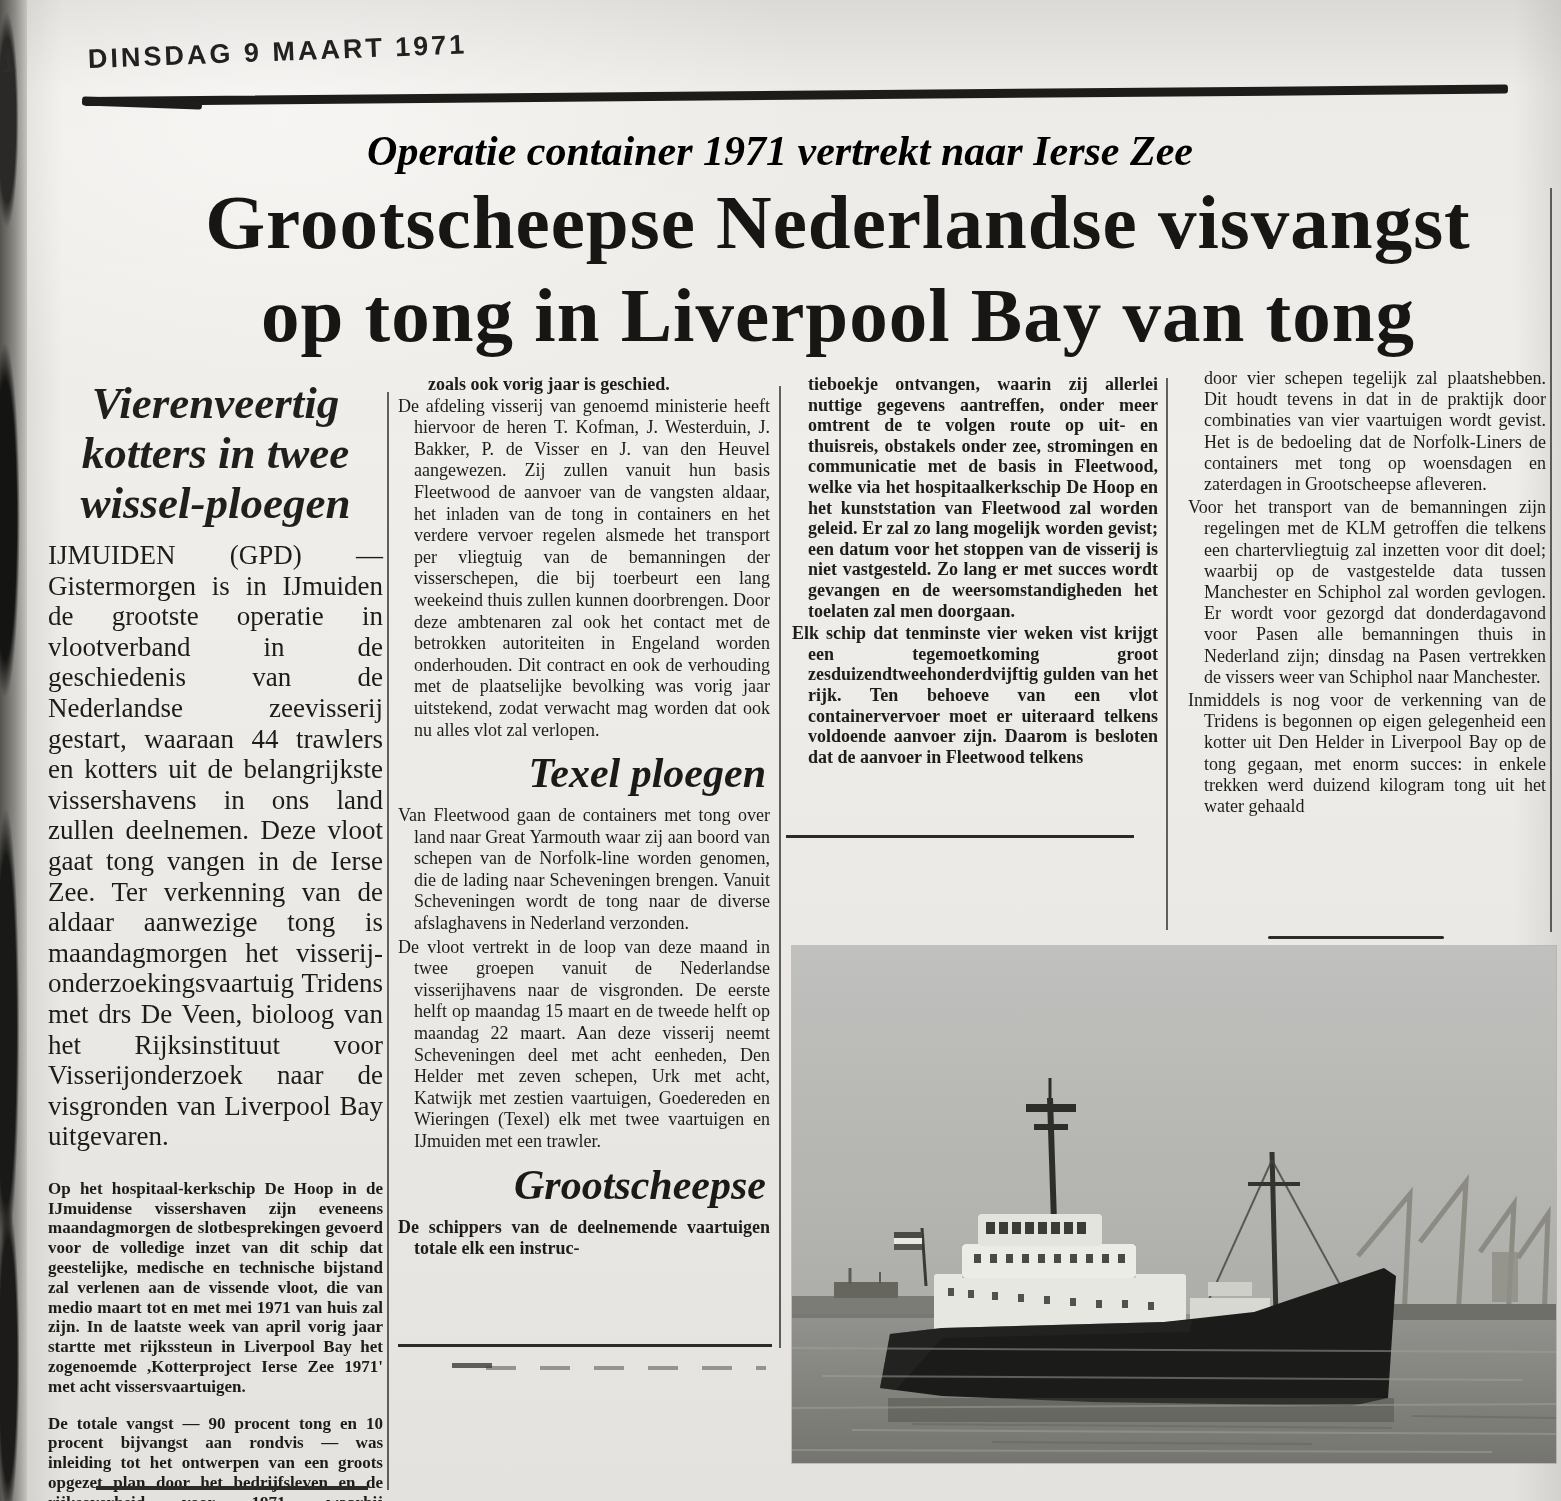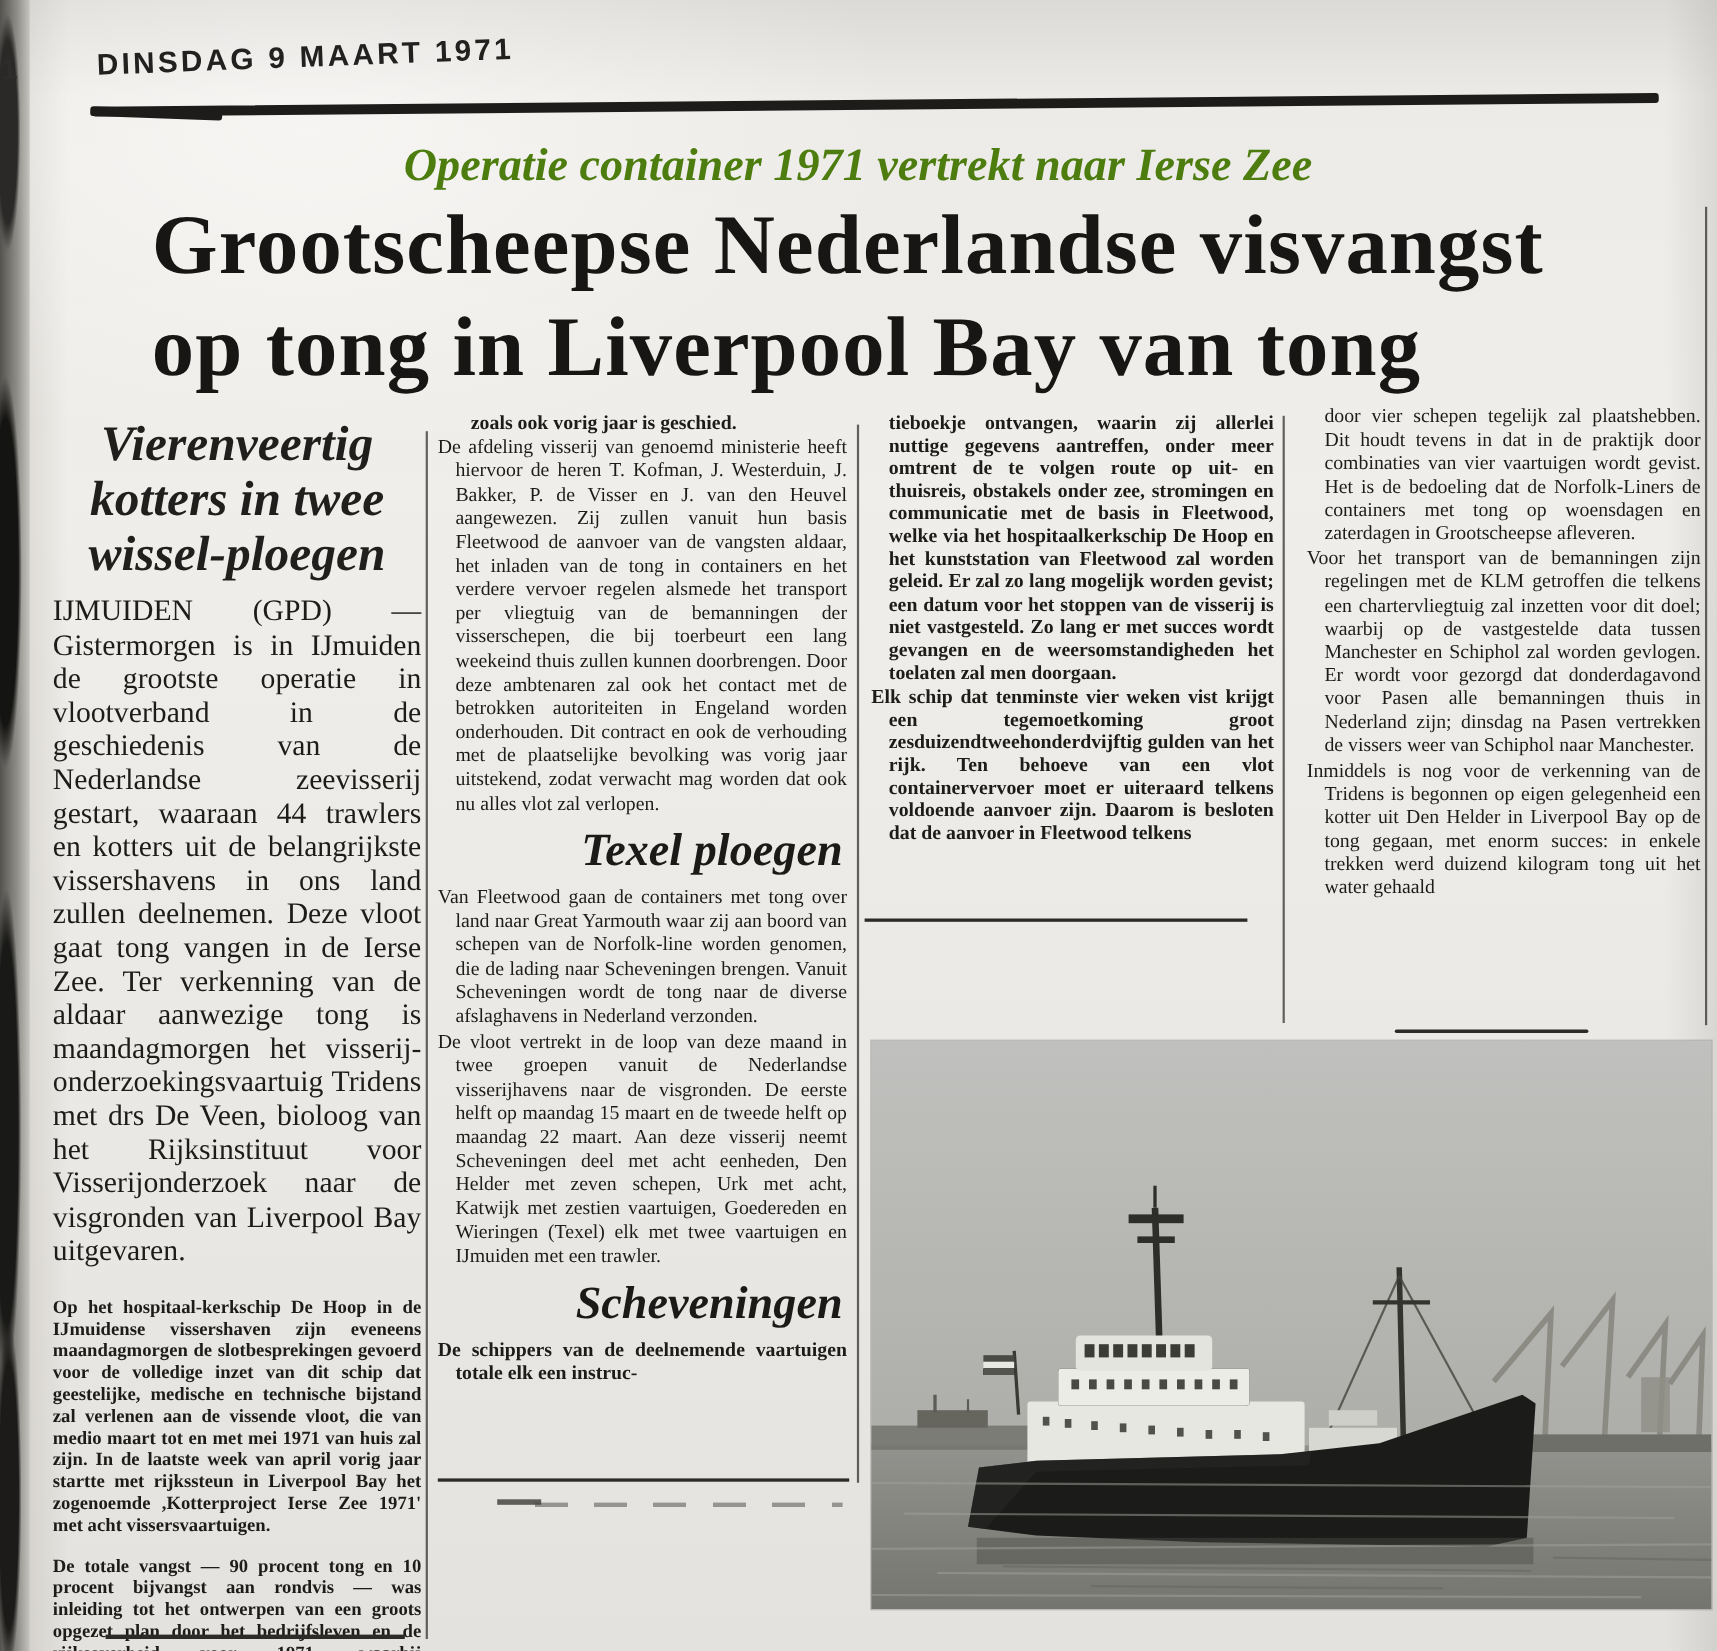--- a/index.html
+++ b/index.html
@@ -49,26 +49,26 @@
     background:#1d1c1a;border-radius:3px;
     transform:rotate(-0.5deg);transform-origin:left center;
   }
   .masthead-rule:before{
     content:"";position:absolute;left:-2px;top:2px;width:120px;height:9px;
     background:#1d1c1a;transform:rotate(2.5deg);border-radius:3px;
   }
   .kicker{
     position:absolute;left:300px;top:126px;width:960px;
     font-style:italic;font-weight:700;font-size:42px;line-height:50px;
-    text-align:center;color:#4d7c0f;white-space:nowrap;
+    text-align:center;color:#000000;white-space:nowrap;
   }
   .headline{
     position:absolute;left:138px;top:176px;width:1400px;
     font-weight:700;font-size:77px;line-height:93px;
-    letter-spacing:1px;color:#171614;white-space:nowrap;
+    letter-spacing:1px;color:#171614;white-space:nowrap;text-align:center;
   }
   
   .col{position:absolute;text-align:justify;}
   .col1{left:48px;top:378px;width:335px;}
   .col2{left:398px;top:374px;width:372px;font-size:18px;line-height:21.6px;}
   .col3{left:792px;top:374px;width:366px;font-size:18px;line-height:20.6px;}
   .col4{left:1188px;top:368px;width:358px;font-size:18px;line-height:21.2px;}
 
   .subhead{
     font-style:italic;font-weight:700;font-size:45px;line-height:50px;
@@ -143,21 +143,21 @@
   <p class="c1small">Op het hospitaal-kerkschip De Hoop in de IJmuidense vissershaven zijn eveneens maandagmorgen de slotbesprekingen gevoerd voor de volledige inzet van dit schip dat geestelijke, medische en technische bijstand zal verlenen aan de vissende vloot, die van medio maart tot en met mei 1971 van huis zal zijn. In de laatste week van april vorig jaar startte met rijkssteun in Liverpool Bay het zogenoemde ,Kotterproject Ierse Zee 1971' met acht vissersvaartuigen.</p>
   <p class="c1small">De totale vangst — 90 procent tong en 10 procent bijvangst aan rondvis — was inleiding tot het ontwerpen van een groots opgezet plan door het bedrijfsleven en de rijksoverheid voor 1971, waarbij rijksambtenaren — van het ministerie van landbouw en visserij — de gehele walorganisatie in Engeland met name in Fleetwood gaan verzorgen</p>
 </div>
 
 <div class="col col2">
   <div class="lead-line">zoals ook vorig jaar is geschied.</div>
   <p class="para">De afdeling visserij van genoemd ministerie heeft hiervoor de heren T. Kofman, J. Westerduin, J. Bakker, P. de Visser en J. van den Heuvel aangewezen. Zij zullen vanuit hun basis Fleetwood de aanvoer van de vangsten aldaar, het inladen van de tong in containers en het verdere vervoer regelen alsmede het transport per vliegtuig van de bemanningen der visserschepen, die bij toerbeurt een lang weekeind thuis zullen kunnen doorbrengen. Door deze ambtenaren zal ook het contact met de betrokken autoriteiten in Engeland worden onderhouden. Dit contract en ook de verhouding met de plaatselijke bevolking was vorig jaar uitstekend, zodat verwacht mag worden dat ook nu alles vlot zal verlopen.</p>
   <div class="sect-head">Texel ploegen</div>
   <p class="para">Van Fleetwood gaan de containers met tong over land naar Great Yarmouth waar zij aan boord van schepen van de Norfolk-line worden genomen, die de lading naar Scheveningen brengen. Vanuit Scheveningen wordt de tong naar de diverse afslaghavens in Nederland verzonden.</p>
   <p class="para">De vloot vertrekt in de loop van deze maand in twee groepen vanuit de Nederlandse visserijhavens naar de visgronden. De eerste helft op maandag 15 maart en de tweede helft op maandag 22 maart. Aan deze visserij neemt Scheveningen deel met acht eenheden, Den Helder met zeven schepen, Urk met acht, Katwijk met zestien vaartuigen, Goedereden en Wieringen (Texel) elk met twee vaartuigen en IJmuiden met een trawler.</p>
-  <div class="sect-head">Scheveningen</div>
+  <div class="sect-head">Grootscheepse</div>
   <p class="para bold">De schippers van de deelnemende vaartuigen totale elk een instruc-</p>
 </div>
 
 <div class="col col3 bold">
   <p class="cont">tieboekje ontvangen, waarin zij allerlei nuttige gegevens aantreffen, onder meer omtrent de te volgen route op uit- en thuisreis, obstakels onder zee, stromingen en communicatie met de basis in Fleetwood, welke via het hospitaalkerkschip De Hoop en het kunststation van Fleetwood zal worden geleid. Er zal zo lang mogelijk worden gevist; een datum voor het stoppen van de visserij is niet vastgesteld. Zo lang er met succes wordt gevangen en de weersomstandigheden het toelaten zal men doorgaan.</p>
   <p class="para">Elk schip dat tenminste vier weken vist krijgt een tegemoetkoming groot zesduizendtweehonderdvijftig gulden van het rijk. Ten behoeve van een vlot containervervoer moet er uiteraard telkens voldoende aanvoer zijn. Daarom is besloten dat de aanvoer in Fleetwood telkens</p>
 </div>
 
 <div class="col col4">
   <p class="cont">door vier schepen tegelijk zal plaatshebben. Dit houdt tevens in dat in de praktijk door combinaties van vier vaartuigen wordt gevist. Het is de bedoeling dat de Norfolk-Liners de containers met tong op woensdagen en zaterdagen in Grootscheepse afleveren.</p>

